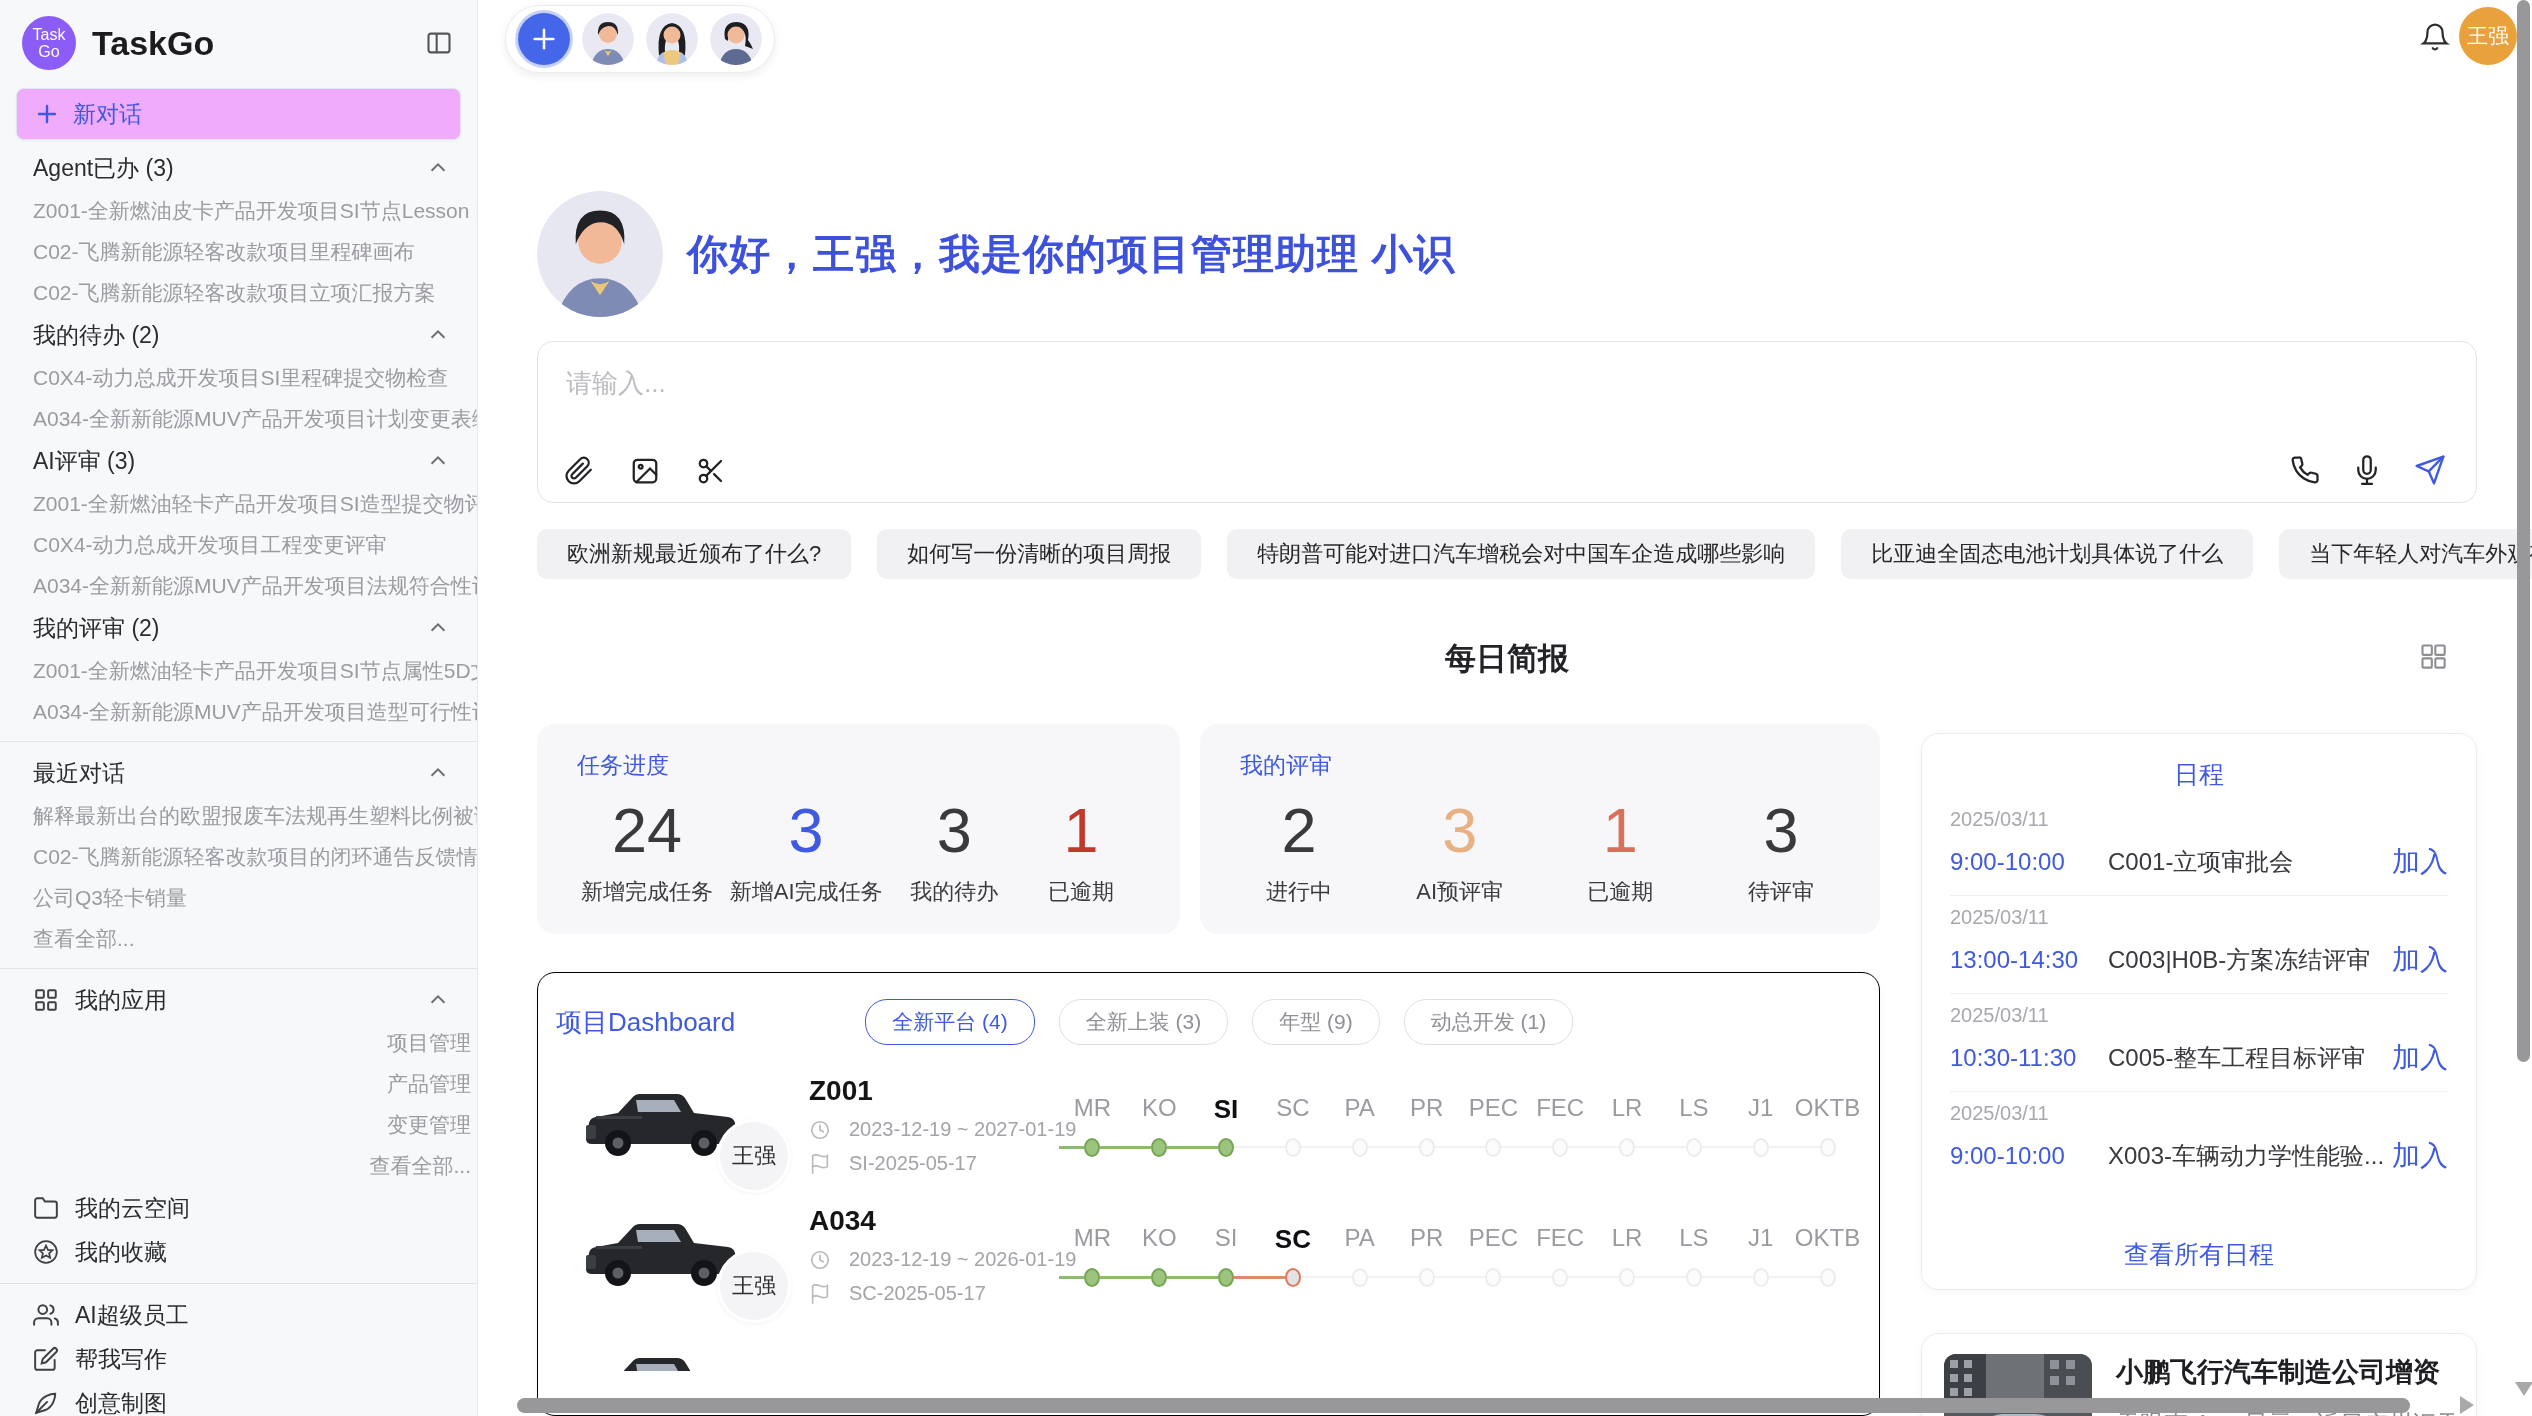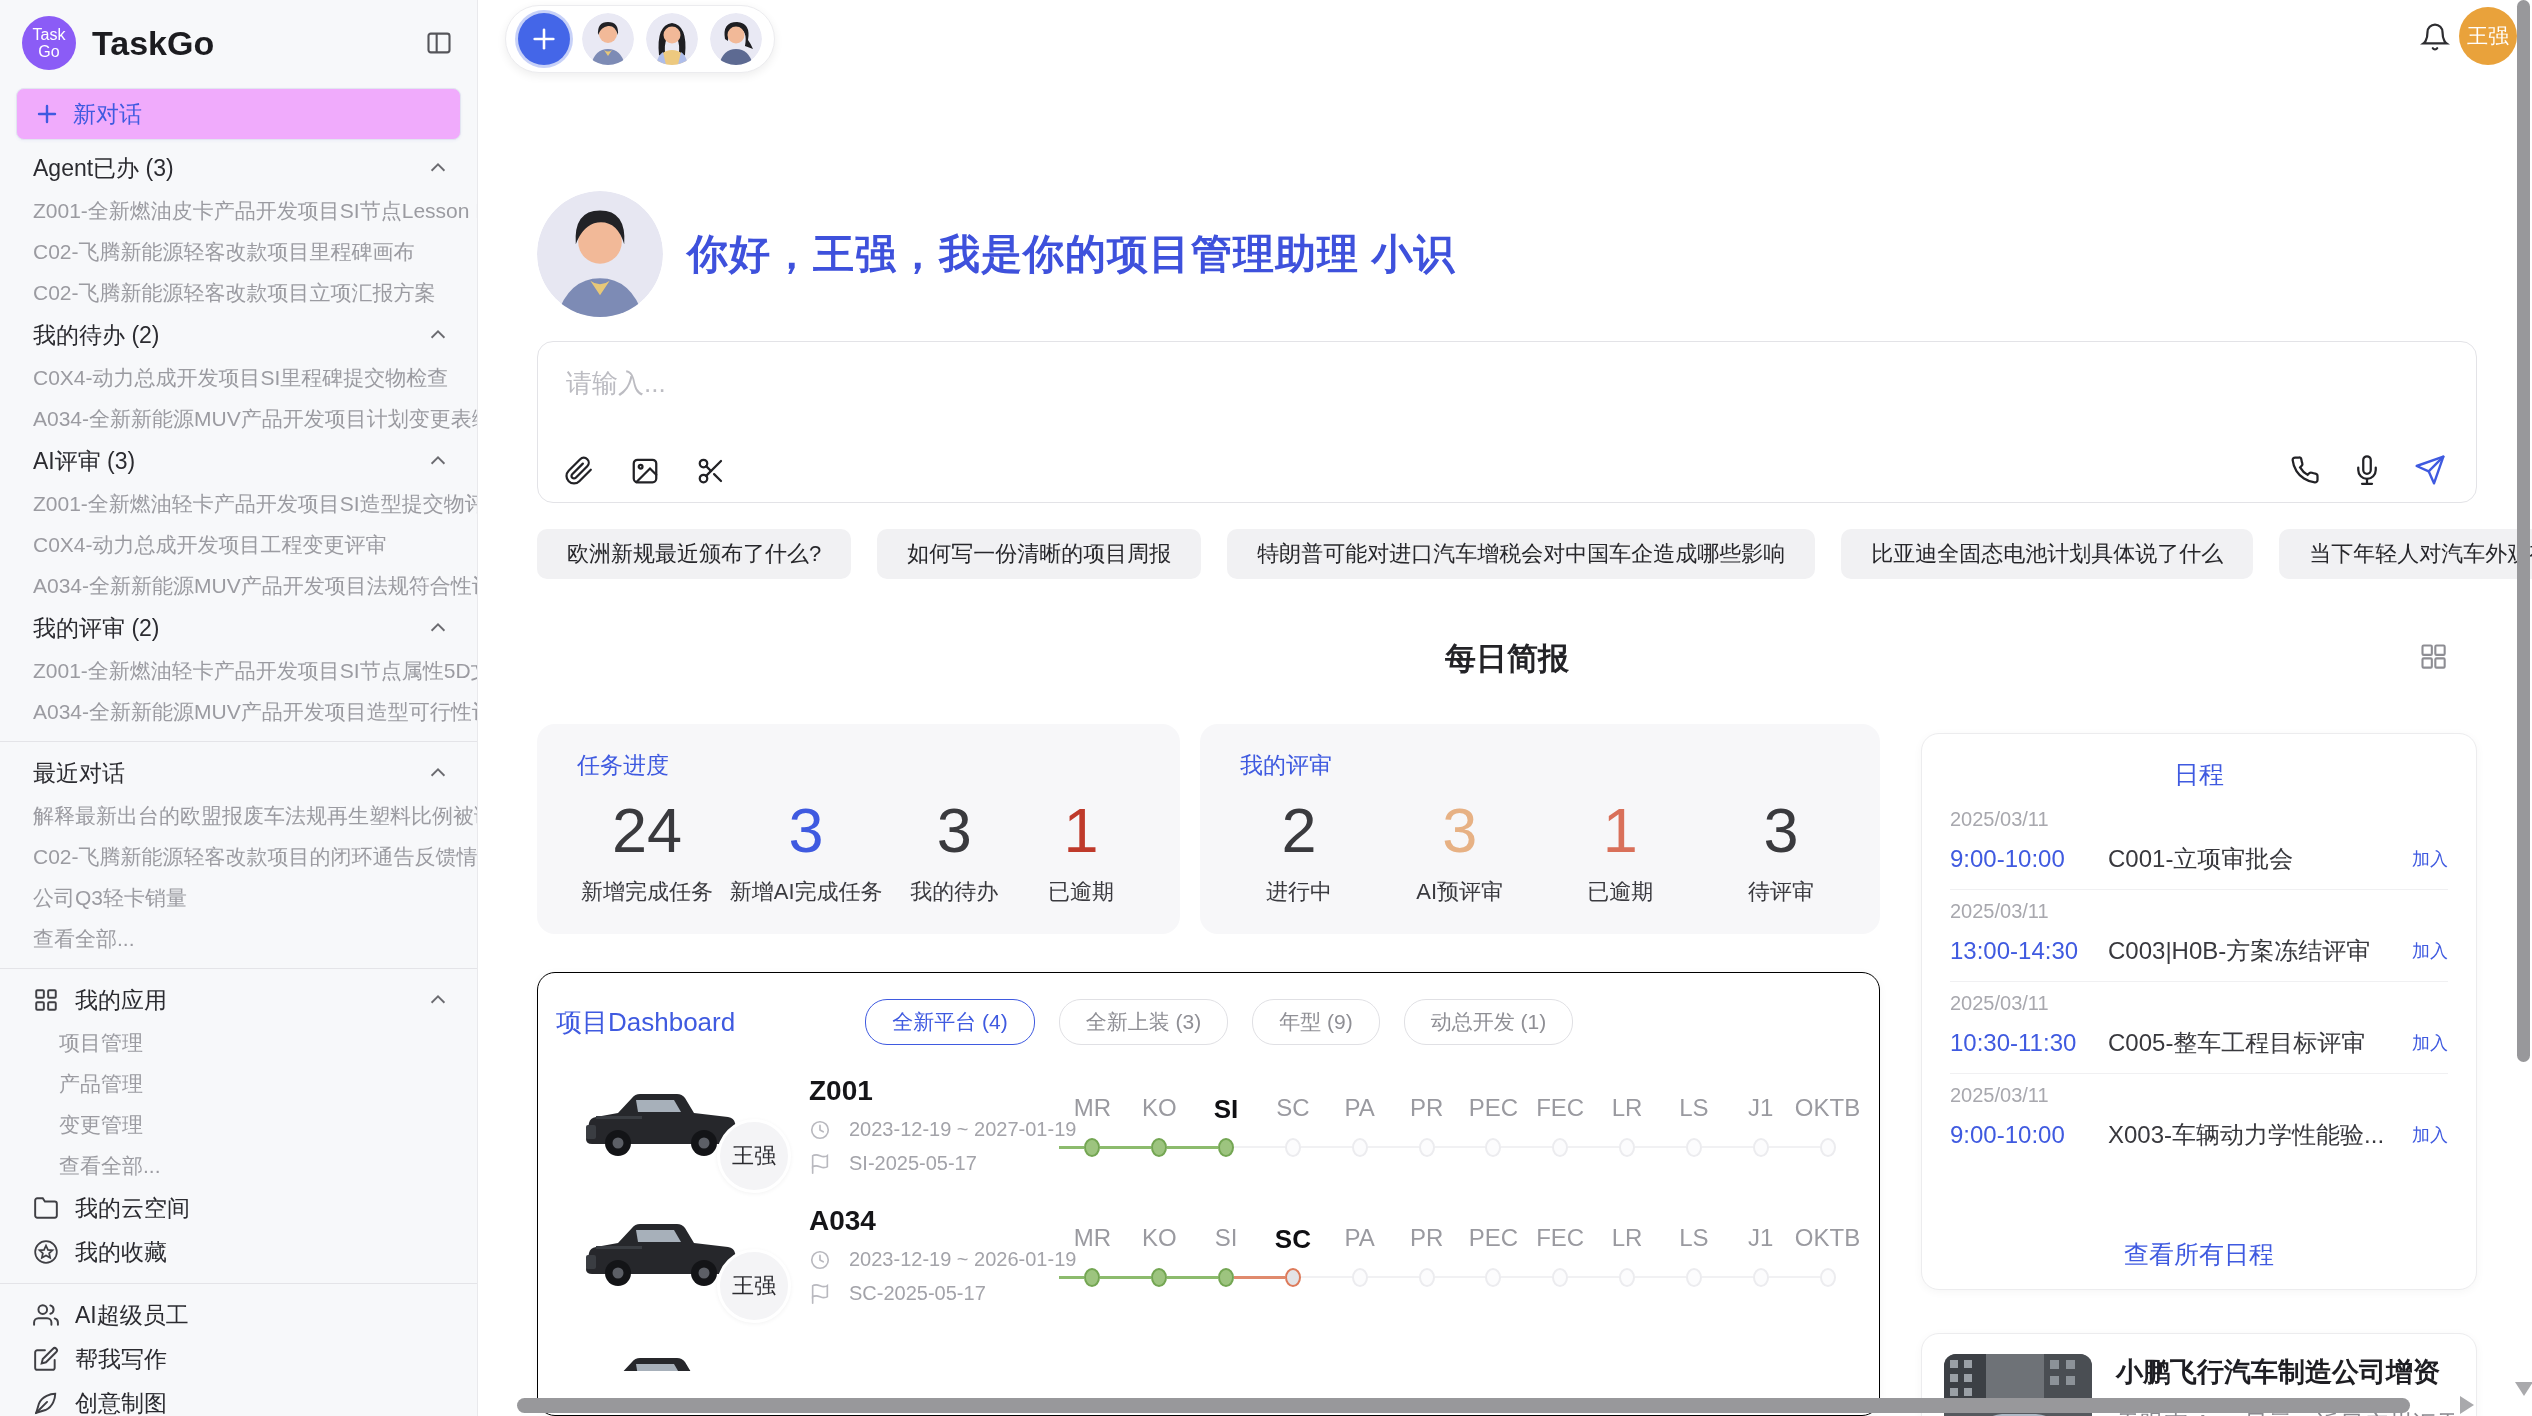--- a/index.html
+++ b/index.html
@@ -15,21 +15,21 @@
   .app-title{font-size:34px;font-weight:700;color:#1c1c20;margin-left:16px;flex:1;}
   .collapse-btn{color:#55555a;display:flex;}
   .new-chat{margin:14px 16px 6px 16px;height:50px;background:#f0abfc;border:1px solid #e2e5f0;
     border-radius:8px;display:flex;align-items:center;gap:14px;padding:0 18px;color:#3f5ae0;
     font-size:23px;box-shadow:0 1px 3px rgba(60,80,200,.06);cursor:pointer;}
   .sec-header{display:flex;align-items:center;height:44px;padding:0 28px 0 33px;font-size:23px;
     color:#2b2b30;font-weight:500;}
   .sec-header .chev{margin-left:auto;display:flex;color:#6b6b70;}
   .sec-item{height:41px;line-height:41px;padding:0 6px 0 33px;font-size:21px;color:#9b9ba1;
     white-space:nowrap;overflow:hidden;cursor:pointer;}
-  .sec-item.sub{padding-left:59px;}
+  .sec-item.sub{padding-left:59px;text-align:right;}
   .sdivider{height:1px;background:#e4e4e8;margin:9px 0;}
   .row-item{height:44px;display:flex;align-items:center;gap:16px;padding-left:33px;font-size:23px;
     color:#2b2b30;cursor:pointer;}
   .row-item svg{color:#3f3f44;flex:none;}
   .apps-header{display:flex;align-items:center;height:44px;padding:0 28px 0 33px;font-size:23px;color:#2b2b30;gap:16px;}
   .apps-header .chev{margin-left:auto;display:flex;color:#6b6b70;}
 
   
   .topbar-pill{position:absolute;left:505px;top:5px;height:66px;background:#fff;border:1px solid #ececef;
     border-radius:36px;box-shadow:0 3px 10px rgba(0,0,0,.07);display:flex;align-items:center;gap:12px;padding:0 12px;}
@@ -113,21 +113,21 @@
   .schedule{position:absolute;left:1921px;top:733px;width:556px;height:557px;background:#fff;
     border:1px solid #ececee;border-radius:18px;box-sizing:border-box;padding:24px 28px 10px;
     box-shadow:0 2px 10px rgba(0,0,0,.04);display:flex;flex-direction:column;}
   .sch-title{text-align:center;font-size:25px;color:#3f5ae0;height:40px;}
   .sch-item{padding:10px 0 14px;border-bottom:1px solid #f0f0f2;}
   .sch-item:last-child{border-bottom:none;}
   .sch-date{font-size:20px;color:#a8a8ae;}
   .sch-row{display:flex;align-items:center;margin-top:12px;}
   .sch-time{width:158px;font-size:24px;color:#3f5ae0;flex:none;}
   .sch-name{flex:1;font-size:24px;color:#38383d;white-space:nowrap;overflow:hidden;}
-  .sch-join{font-size:18px;color:#3f5ae0;cursor:pointer;flex:none;}
+  .sch-join{font-size:28px;color:#3f5ae0;cursor:pointer;flex:none;}
   .sch-all{text-align:center;font-size:25px;color:#3f5ae0;padding:12px 0 8px;cursor:pointer;}
 
   
   .news{position:absolute;left:1921px;top:1333px;width:556px;height:130px;background:#fff;
     border:1px solid #ececee;border-radius:18px;box-sizing:border-box;padding:20px 22px;display:flex;gap:24px;
     box-shadow:0 2px 10px rgba(0,0,0,.04);overflow:hidden;}
   .news-img{width:148px;height:94px;border-radius:12px;overflow:hidden;flex:none;}
   .news-img svg{display:block;}
   .news-body{min-width:0;}
   .news-title{font-size:27px;font-weight:700;color:#1e1e23;white-space:nowrap;}

